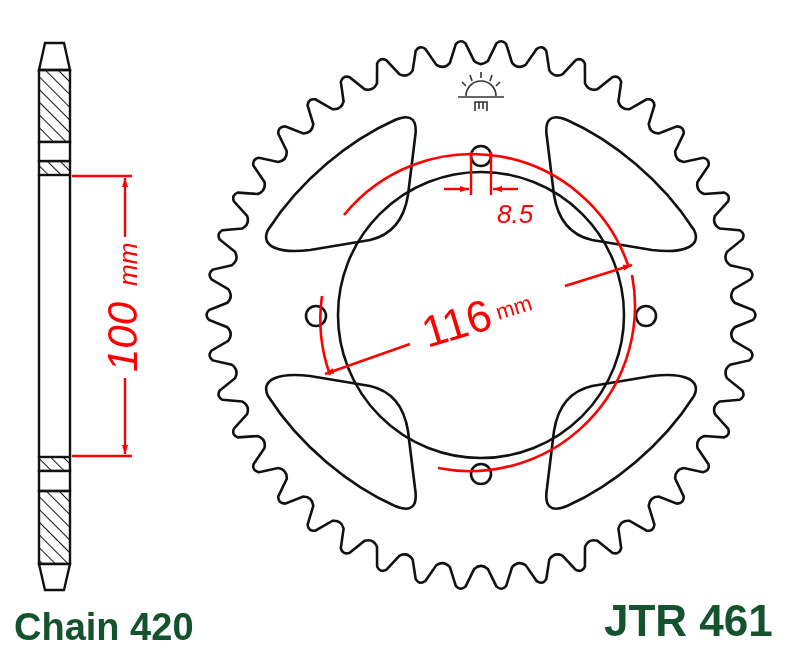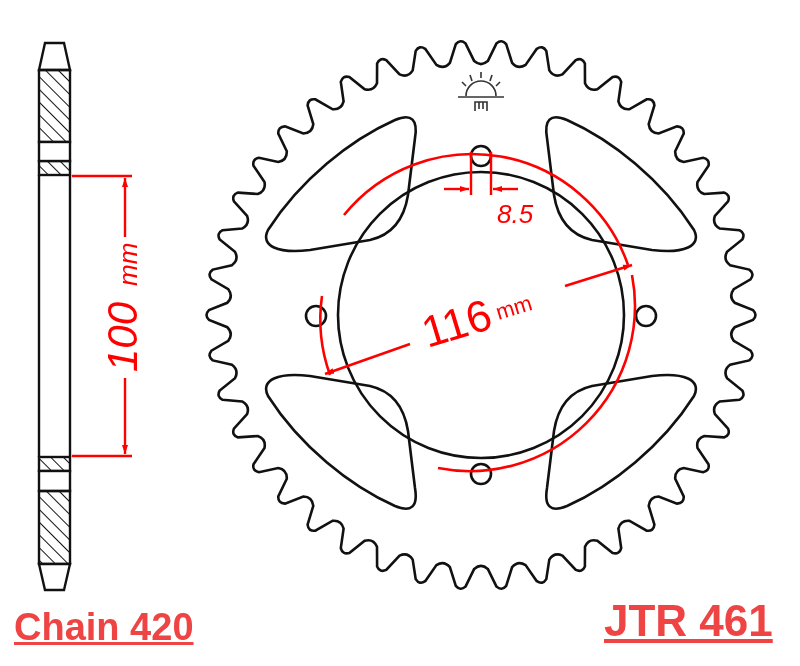--- a/index.html
+++ b/index.html
@@ -1,18 +1,18 @@
 <!DOCTYPE html>
 <html><head>
 <meta charset="utf-8">
 <style>
   html, body { margin:0; padding:0; background:#ffffff; }
   body { width:800px; height:666px; position:relative; overflow:hidden; font-family:"Liberation Sans", sans-serif; }
   #stage { position:absolute; left:0; top:0; width:800px; height:666px; }
-  .caption { position:absolute; font-family:"Liberation Sans", sans-serif; font-weight:bold; color:#ef4444;text-decoration:underline; }
+  .caption { position:absolute; font-family:"Liberation Sans", sans-serif; font-weight:bold; color:#14532d; }
   #chain-label { left:14px; top:606px; font-size:38px; letter-spacing:0px; }
   #part-number { left:604px; top:596px; font-size:44px; }
   svg text { font-family:"Liberation Sans", sans-serif; }
 </style>
 </head>
 <body>
 
 <div id="stage">
 <svg id="svg" width="800" height="666" viewBox="0 0 800 666" xmlns="http://www.w3.org/2000/svg">
   <defs>

